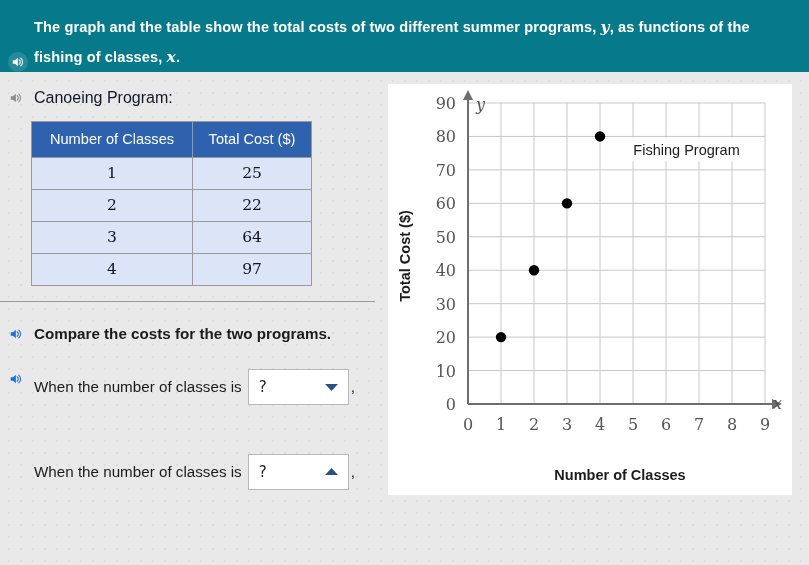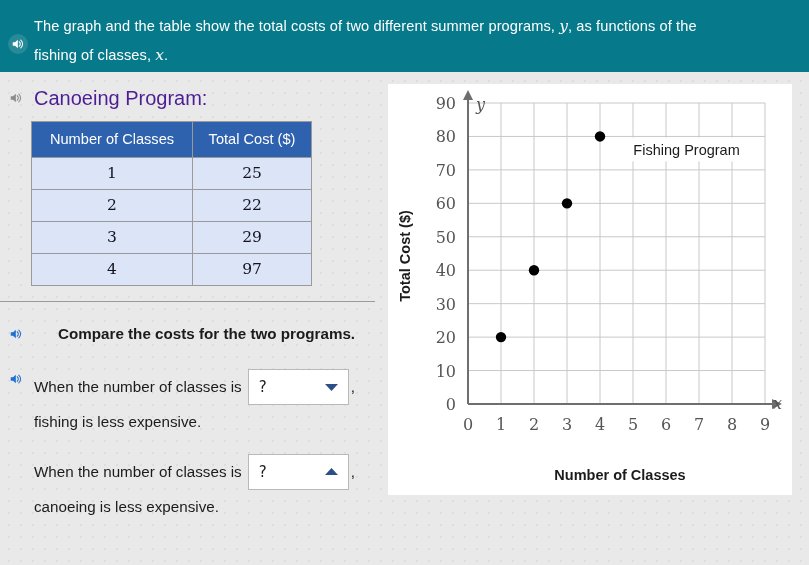--- a/index.html
+++ b/index.html
@@ -20,22 +20,23 @@
   }
 
   
   #header {
     position: absolute;
     left: 0; top: 0;
     width: 809px; height: 72px;
     background: #06798a;
     color: #ffffff;
     display: flex;
-    align-items: center;
+    align-items: flex-end;
     padding: 10px 14px 0 8px;
+    font-weight: bold;
   }
   #header-text {
     font-size: 14.6px;
     line-height: 29px;
     letter-spacing: .1px;
     padding-left: 6px;
     max-width: 760px;
   }
   .mvar {
     font-family: "DejaVu Serif", "Liberation Serif", serif;
@@ -64,22 +65,22 @@
     width: 388px; height: 491px;
   }
 
   .line-row {
     display: flex;
     align-items: flex-start;
   }
 
   #canoe-label-row { padding: 14px 0 0 6px; }
   #canoe-label {
-    font-size: 20px;
-    color: #4c1d95;
+    font-size: 16px;
+    color: #0f172a;
     padding-left: 8px;
     line-height: 20px;
   }
 
   
   #cost-table {
     position: absolute;
     left: 31px; top: 47px;
     width: 281px;
     border-collapse: collapse;
@@ -108,21 +109,21 @@
 
   
   #divider {
     position: absolute;
     left: 0; top: 227px;
     width: 375px; height: 1px;
     background: #9b9b9b;
   }
 
   
-  #compare-row { position: absolute; left: 6px; top: 250px; gap: 24px; }
+  #compare-row { position: absolute; left: 6px; top: 250px; }
   #compare-text {
     font-size: 15.2px;
     font-weight: bold;
     color: #1b1b1b;
     padding-left: 8px;
     line-height: 20px;
   }
 
   #q1-row { position: absolute; left: 6px; top: 295px; width: 382px; }
   #q2-row { position: absolute; left: 6px; top: 380px; width: 382px; }
@@ -213,21 +214,21 @@
       <tr>
         <td>1</td>
         <td>25</td>
       </tr>
       <tr>
         <td>2</td>
         <td>22</td>
       </tr>
       <tr>
         <td>3</td>
-        <td>29</td>
+        <td>64</td>
       </tr>
       <tr>
         <td>4</td>
         <td>97</td>
       </tr>
     </tbody>
   </table>
 
   <div id="divider"></div>
 
@@ -256,40 +257,38 @@
         <span class="dropdown">
           <span class="dd-value">?</span>
           <span class="dd-caret">
             <svg width="15" height="10" viewBox="0 0 15 10">
                 <path d="M1 2h13L7.5 9z" fill="#2b4f86"></path>
               </svg>
           </span>
         </span>
         <span>,</span>
       </div>
-      <div class="q-tail">fishing is less expensive.</div>
     </div>
   </div>
 
   <div class="line-row" id="q2-row">
     <span class="spk spk-plain"></span>
     <div class="q-body">
       <div class="q-sentence">
         <span>When the number of classes is</span>
         <span class="dropdown">
           <span class="dd-value">?</span>
           <span class="dd-caret">
             <svg width="15" height="10" viewBox="0 0 15 10">
                 <path d="M1 8h13L7.5 1z" fill="#2b4f86"></path>
               </svg>
           </span>
         </span>
         <span>,</span>
       </div>
-      <div class="q-tail">canoeing is less expensive.</div>
     </div>
   </div>
 
 </div>
 
 <div id="graph-panel">
   <svg id="graph-svg" width="404" height="411" viewBox="0 0 404 411">
     <g id="gridlines">
         <line x1="80" y1="286.55555555555554" x2="377" y2="286.55555555555554" stroke="#c8c8c8" stroke-width="1"></line>
         <line x1="80" y1="253.11111111111111" x2="377" y2="253.11111111111111" stroke="#c8c8c8" stroke-width="1"></line>

